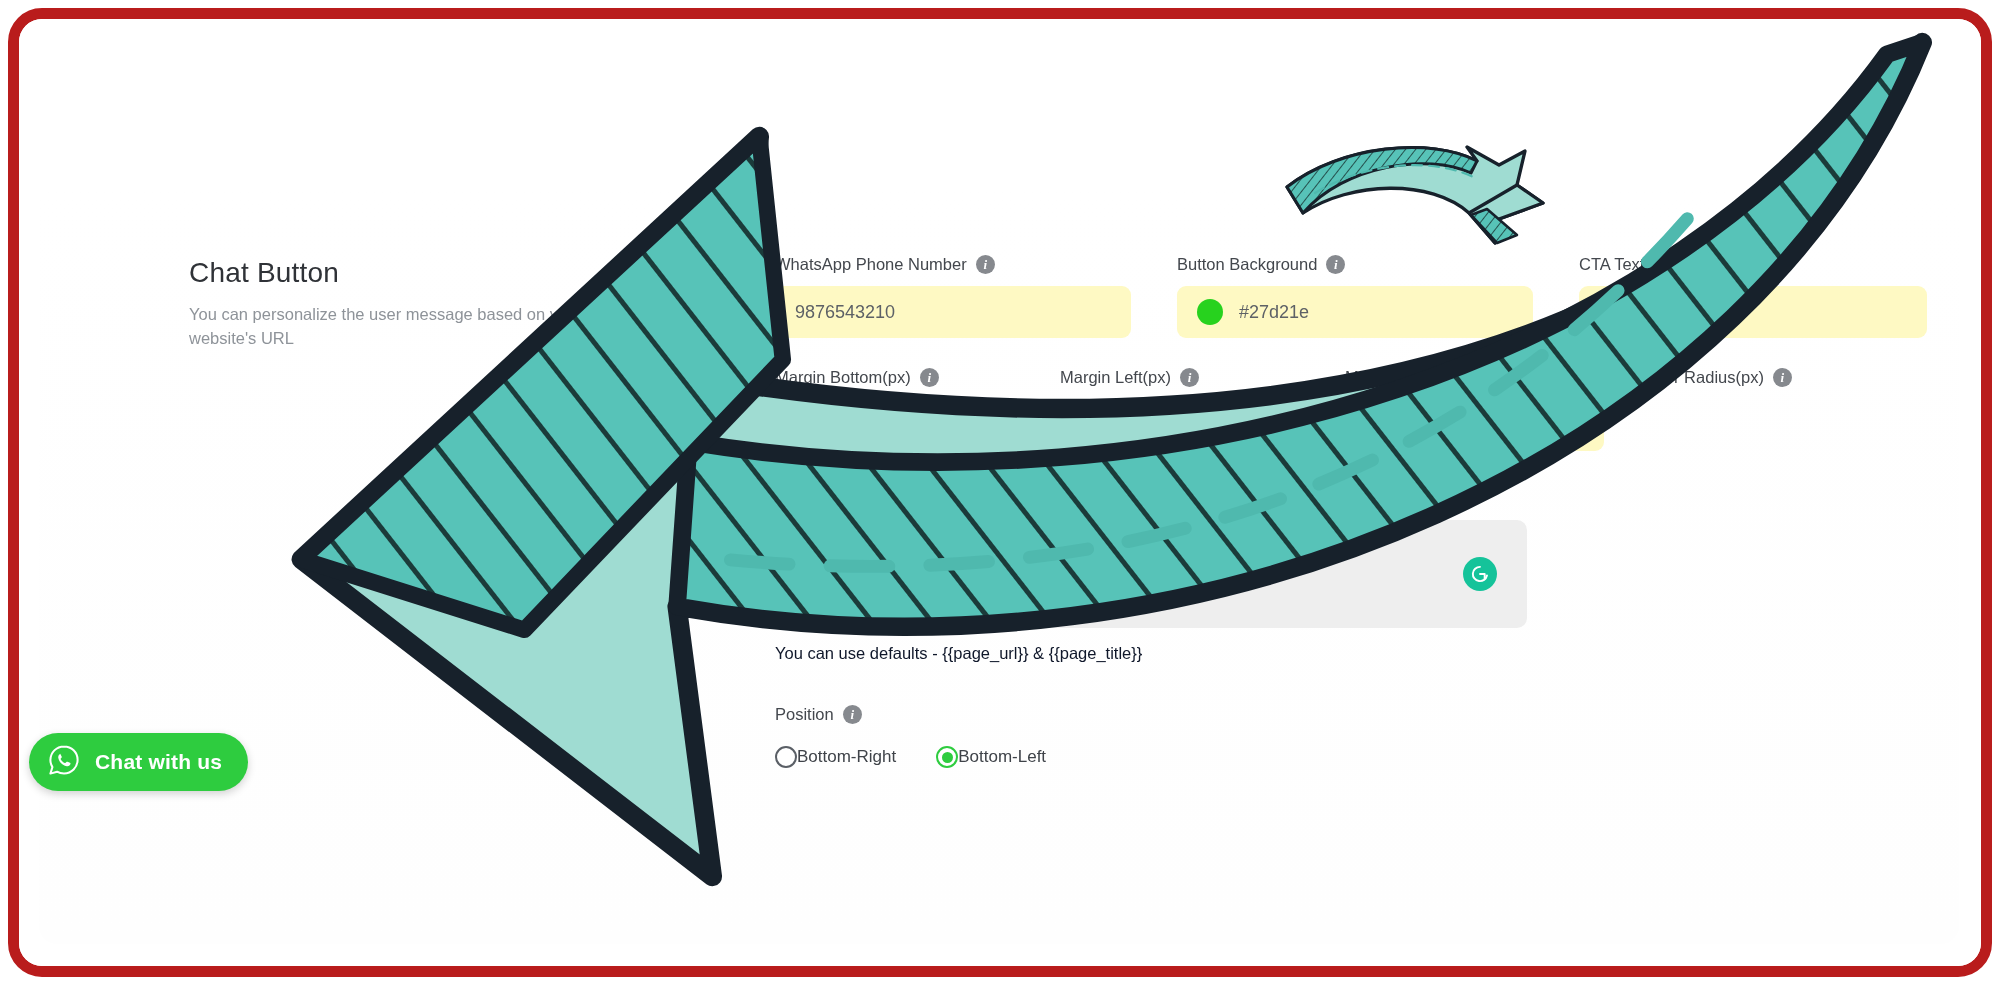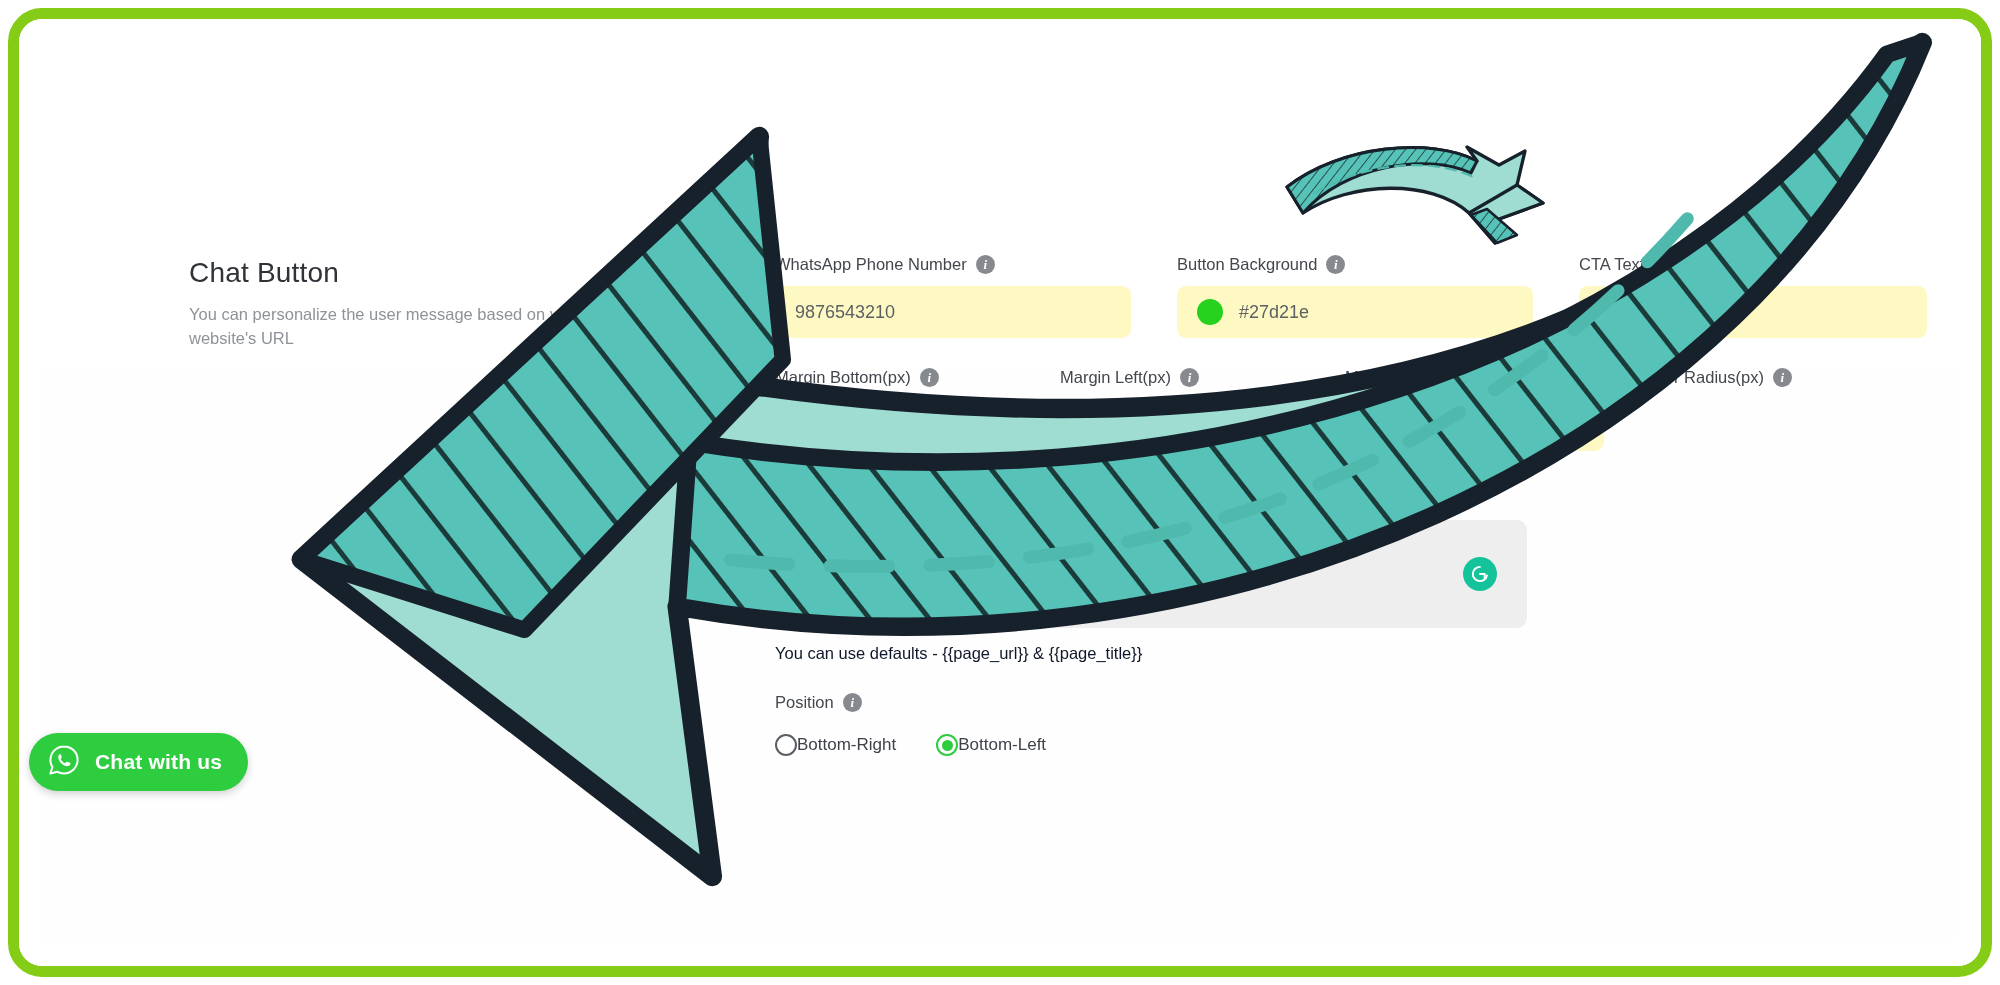--- a/index.html
+++ b/index.html
@@ -10,21 +10,21 @@
     background: #ffffff;
     font-family: "Liberation Sans", "DejaVu Sans", sans-serif;
     overflow: hidden;
   }
 
   
   #frame {
     position: absolute;
     left: 8px; top: 8px;
     width: 1984px; height: 969px;
-    border: 11px solid #84cc16;
+    border: 11px solid #b91c1c;
     border-radius: 34px;
     background: #ffffff;
     overflow: hidden;
   }
 
   #canvas {
     position: absolute;
     inset: 0;
     background: #ffffff;
   }
@@ -169,21 +169,21 @@
     align-items: center;
     justify-content: center;
   }
   #helper-text {
     margin-top: 16px;
     font-size: 16.5px;
     color: #0f172a;
   }
 
   
-  #position-block { margin-top: 30px; }
+  #position-block { margin-top: 42px; }
   #radio-row {
     display: flex;
     align-items: center;
     gap: 0;
     margin-top: 22px;
   }
   .radio-item {
     display: flex;
     align-items: center;
     gap: 0;

